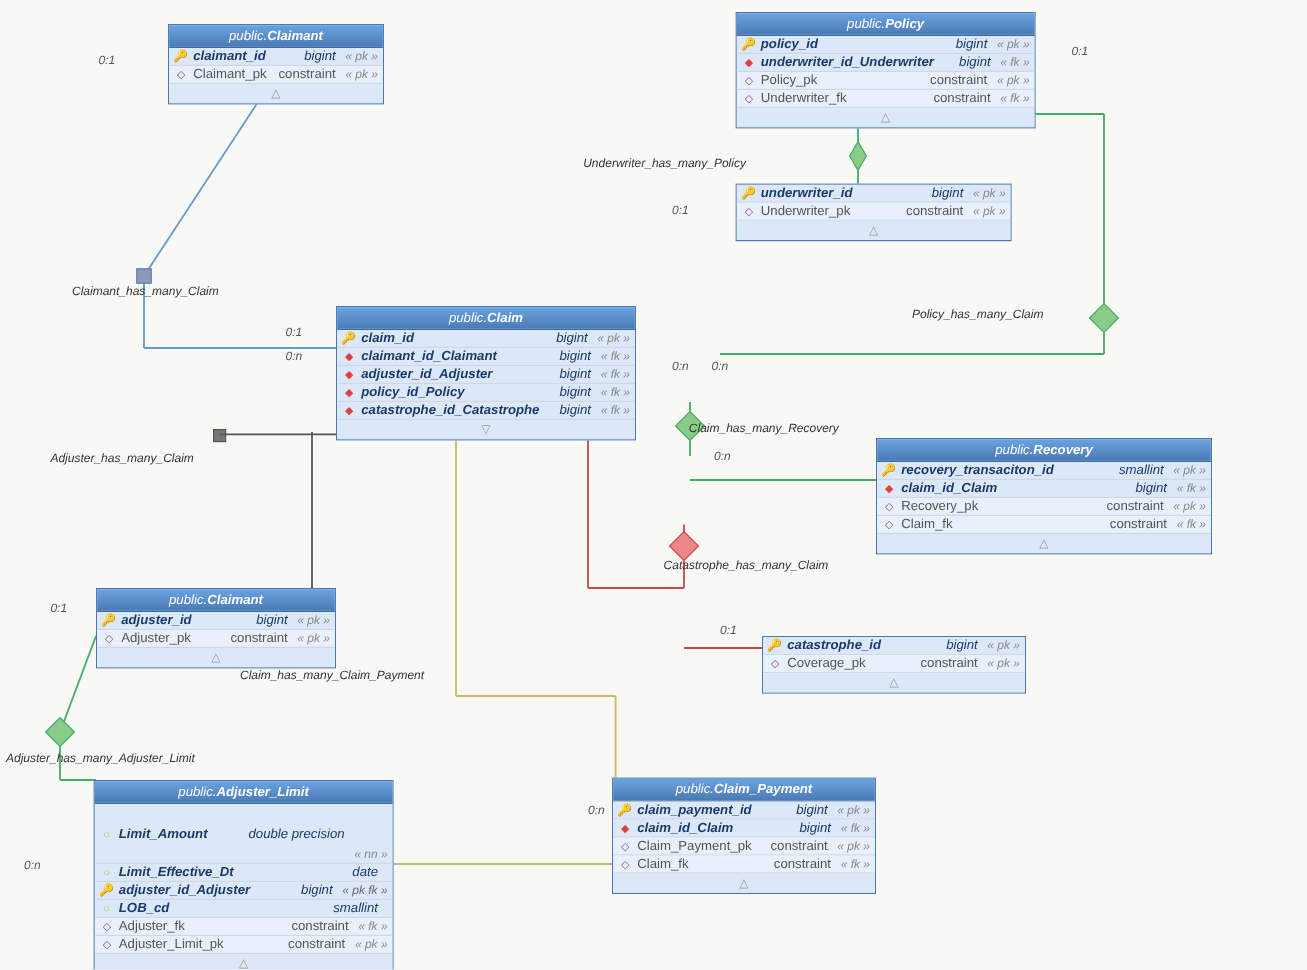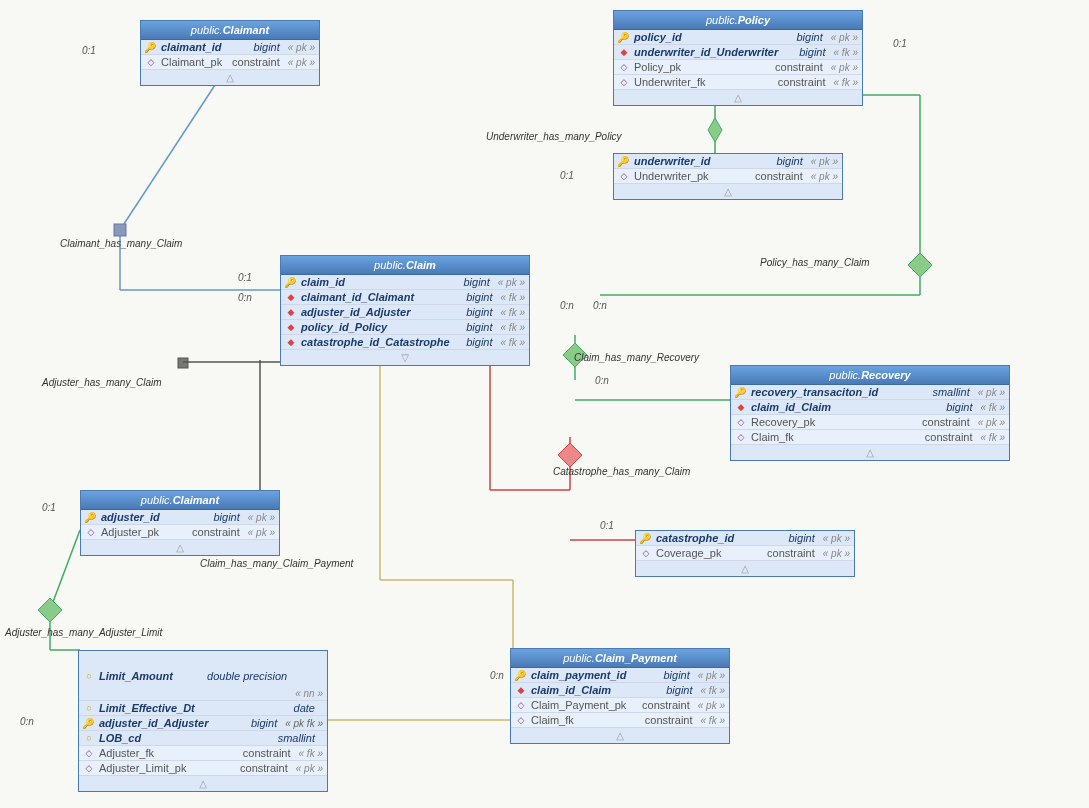--- a/index.html
+++ b/index.html
@@ -383,20 +383,23 @@
     <div class="entity-row constraint-row">
       <span class="row-icon icon-constraint">◇</span>
       <span class="field-name">Coverage_pk</span>
       <span class="field-type">constraint</span>
       <span class="field-tag pk">« pk »</span>
     </div>
     <div class="entity-footer"><span class="footer-triangle">△</span></div>
   </div>
 
   <div class="entity-table" style="left:78px;top:650px;min-width:250px">
+    <div class="entity-header">
+      <span class="schema">public.</span><span class="tablename">Adjuster_Limit</span>
+    </div>
     <div class="entity-row">
       <span class="row-icon icon-nn">○</span>
       <span class="field-name">Limit_Amount</span>
       <span class="field-type">double precision</span>
       <span class="field-tag nn">« nn »</span>
     </div>
     <div class="entity-row">
       <span class="row-icon icon-nn">○</span>
       <span class="field-name">Limit_Effective_Dt</span>
       <span class="field-type">date</span>

